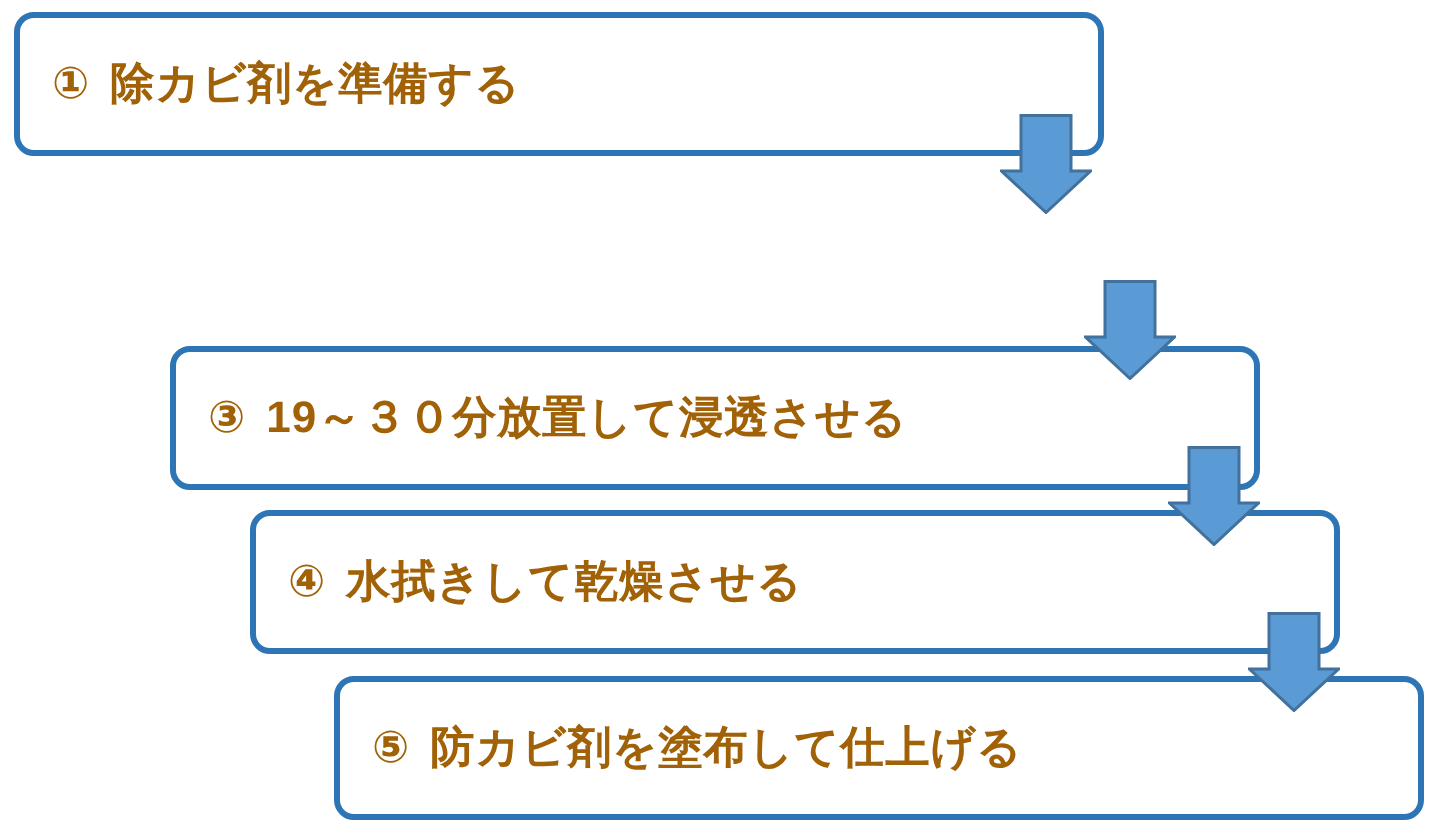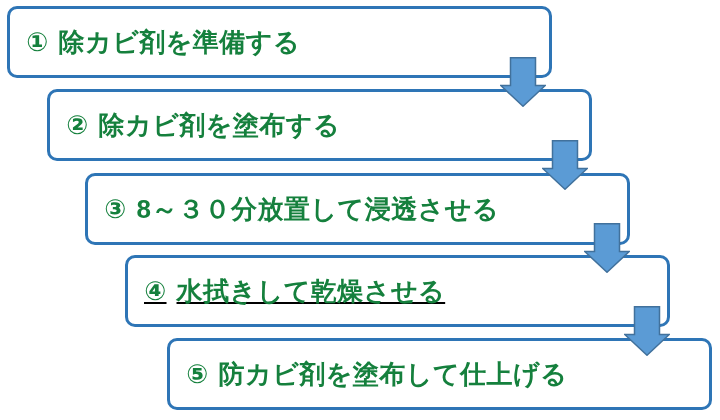--- a/index.html
+++ b/index.html
@@ -21,65 +21,62 @@
     height: 72px;
     box-sizing: border-box;
     background: #ffffff;
     border: 3.5px solid #2E75B6;
     border-radius: 10px;
     display: flex;
     align-items: center;
     padding-left: 16px;
   }
   .step-label {
-    font-size: 26px;
+    font-size: 22px;
     font-weight: 700;
-    color: #15803d;
+    color: #a16207;
     letter-spacing: 0.5px;
     white-space: nowrap;
   }
   .step-number {
     margin-right: 10px;
   }
   .arrow {
     position: absolute;
     width: 46px;
     height: 50px;
   }
   .arrow polygon {
     stroke: #41719C;
     stroke-width: 1.5;
     stroke-linejoin: miter;
   }
   
   #box-1 { left: 7px;   top: 6px;   }
   #box-2 { left: 47px;  top: 89px;  }
   #box-3 { left: 85px;  top: 173px; }
-  #box-4 { left: 125px; top: 255px; text-decoration: underline; }
+  #box-4 { left: 125px; top: 255px; }
   #box-5 { left: 167px; top: 338px; text-align: right; }
   #arrow-1 { left: 500px; top: 57px;  }
   #arrow-2 { left: 542px; top: 140px; }
   #arrow-3 { left: 584px; top: 223px; }
   #arrow-4 { left: 624px; top: 306px; }
 </style>
 </head>
 <body>
 
 <div class="canvas">
 
   <div class="step-box" id="box-1">
     <span class="step-label"><span class="step-number">①</span><span>除カビ剤を準備する</span></span>
   </div>
 
-  <div class="step-box" id="box-2">
-    <span class="step-label"><span class="step-number">②</span><span>除カビ剤を塗布する</span></span>
-  </div>
 
   <div class="step-box" id="box-3">
-    <span class="step-label"><span class="step-number">③</span><span>8～３０分放置して浸透させる</span></span>
+    <span class="step-label"><span class="step-number">③</span><span>19～３０分放置して浸透させる</span></span>
   </div>
 
   <div class="step-box" id="box-4">
     <span class="step-label"><span class="step-number">④</span><span>水拭きして乾燥させる</span></span>
   </div>
 
   <div class="step-box" id="box-5">
     <span class="step-label"><span class="step-number">⑤</span><span>防カビ剤を塗布して仕上げる</span></span>
   </div>
 

